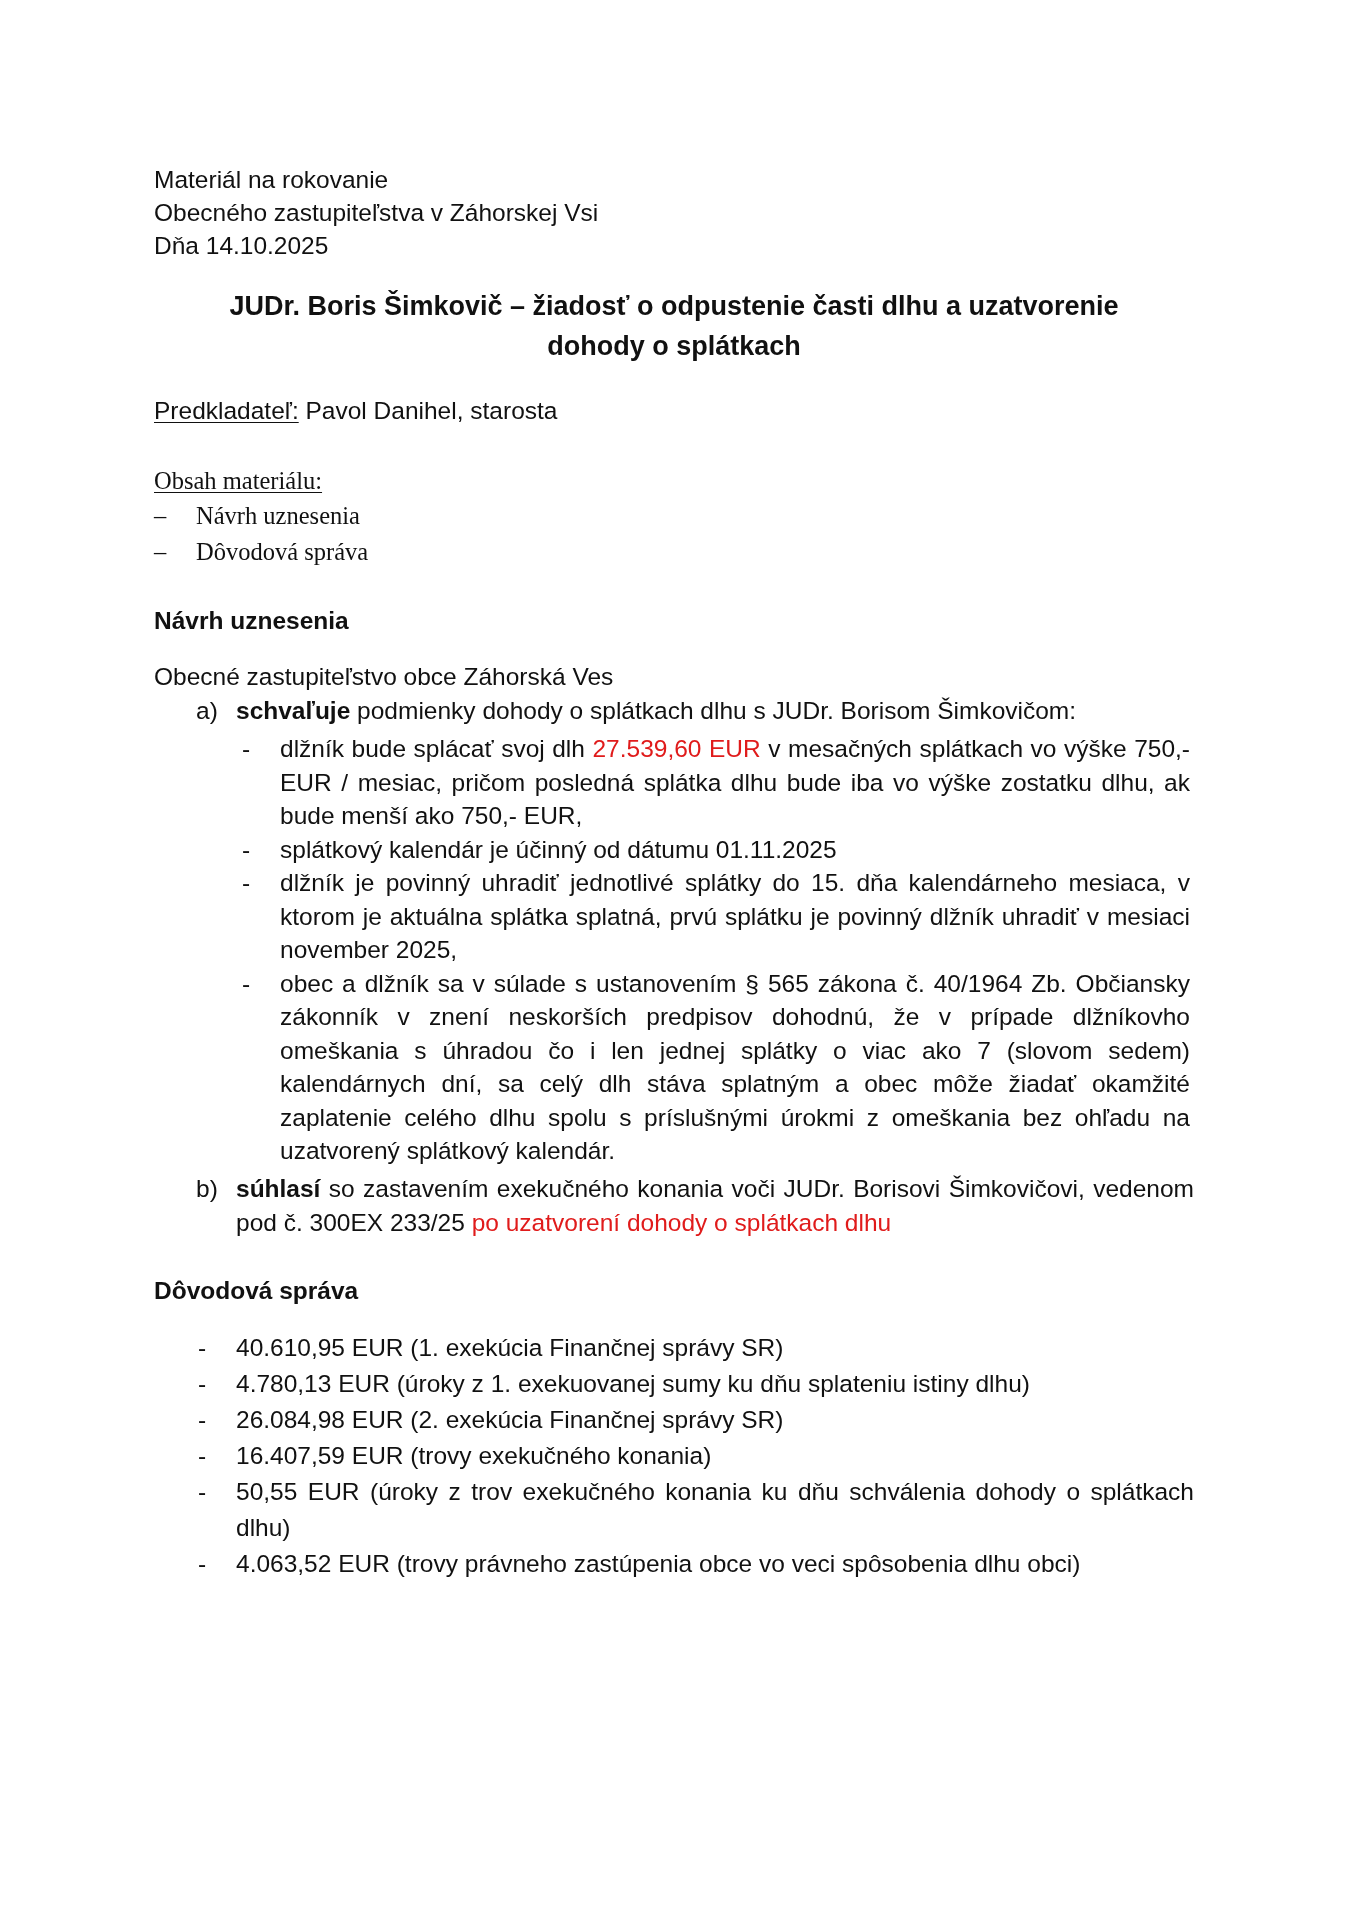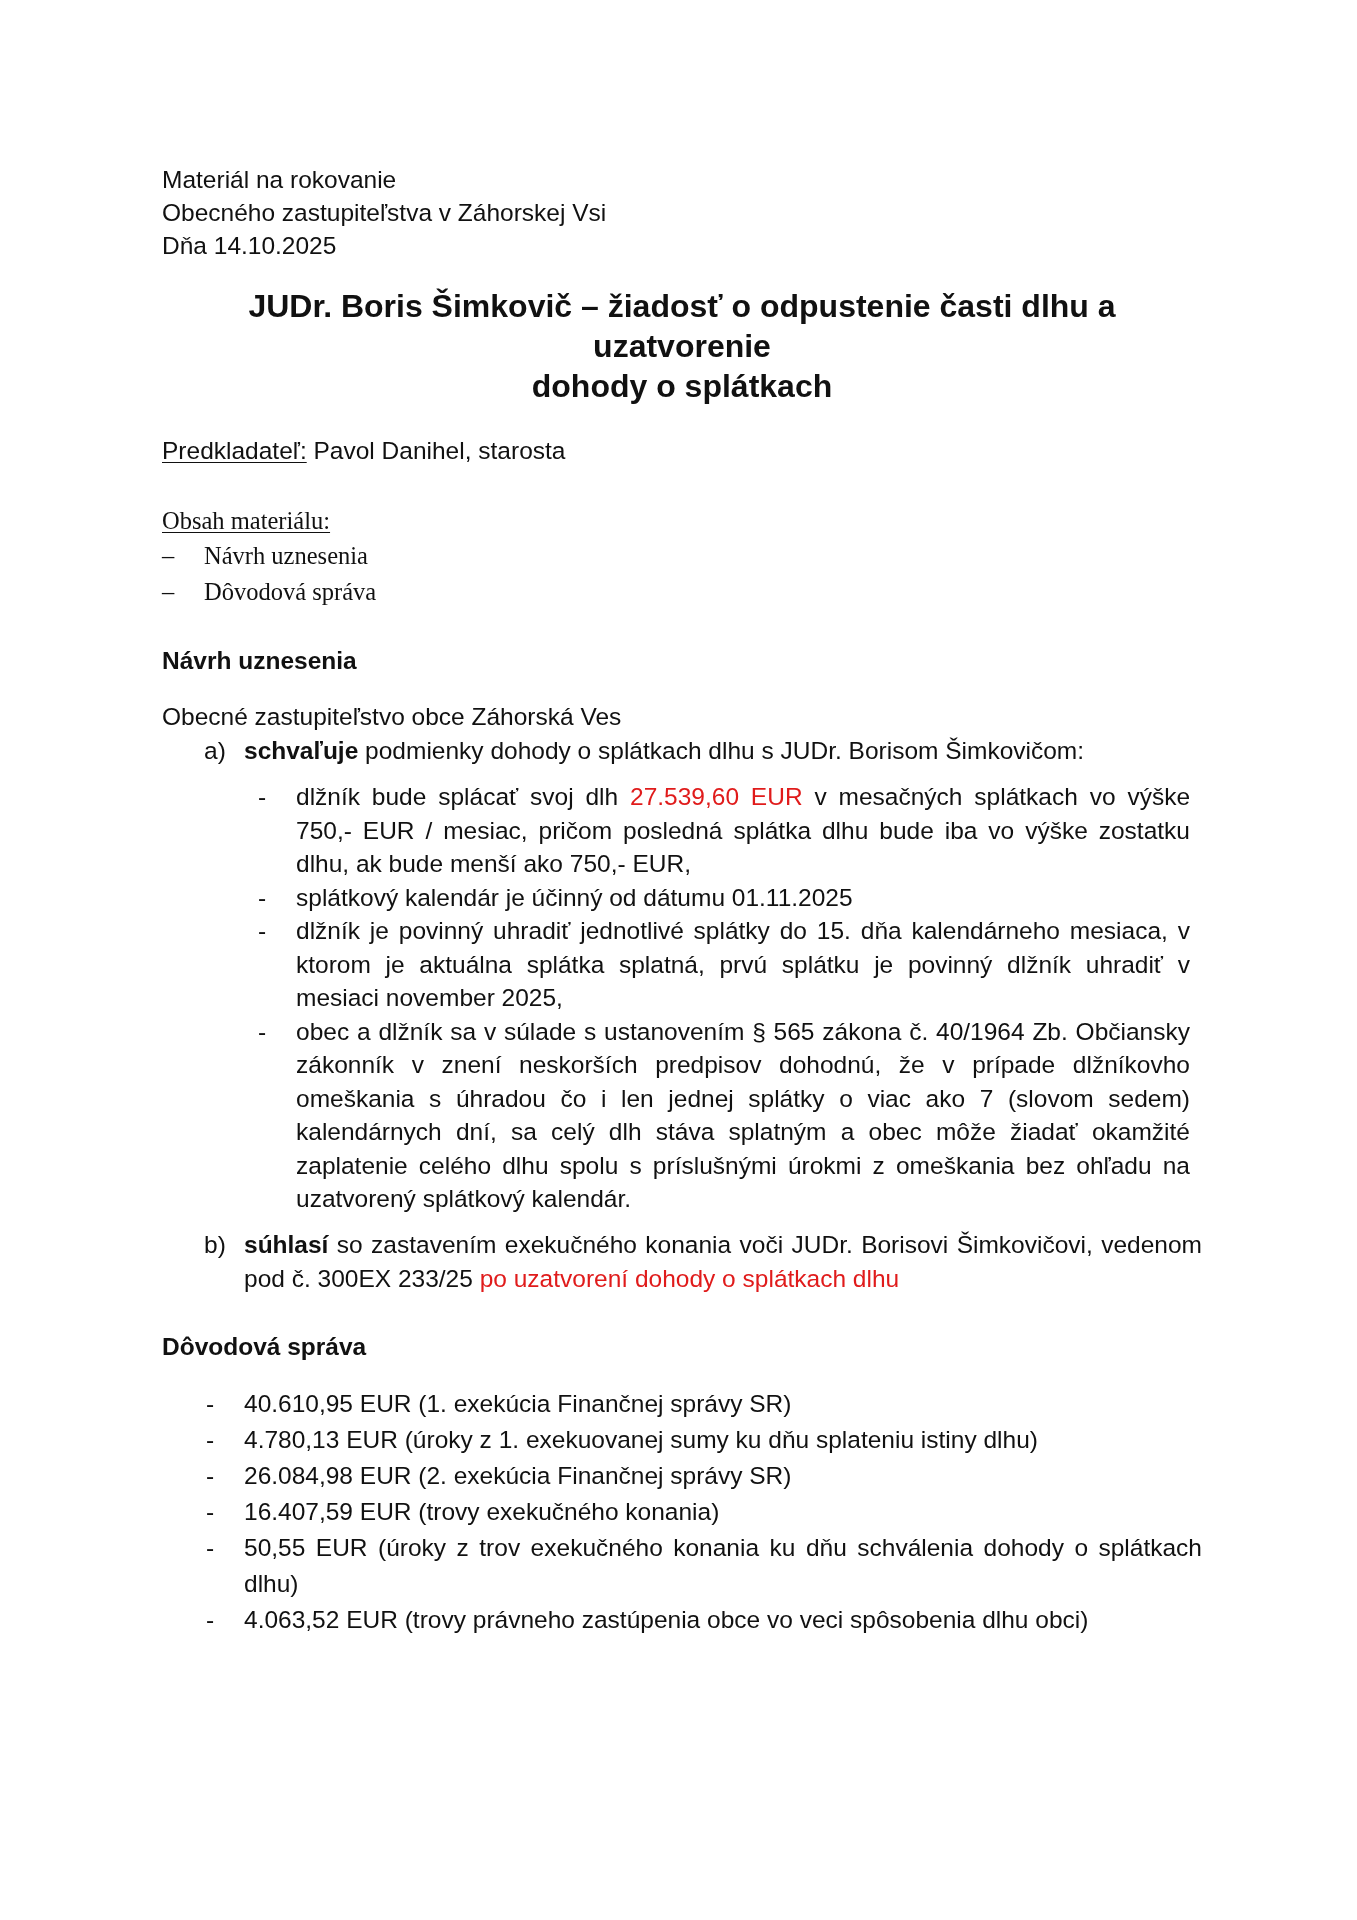--- a/index.html
+++ b/index.html
@@ -10,50 +10,50 @@
   body {
     width: 1357px;
     height: 1920px;
     position: relative;
     font-family: "Liberation Sans", "DejaVu Sans", sans-serif;
     color: #111111;
     overflow: hidden;
   }
   .page {
     position: absolute;
-    left: 162px;
+    left: 154px;
     top: 163px;
     width: 1040px;
     font-size: 24.5px;
     line-height: 34px;
   }
   .header-lines div { line-height: 33px; }
   .title {
     margin-top: 24px;
     text-align: center;
     font-weight: bold;
-    font-size: 32px;
+    font-size: 27px;
     line-height: 40px;
   }
   .presenter { margin-top: 28px; }
   .u { text-decoration: underline; text-decoration-thickness: 1px; text-underline-offset: 3px; }
   .contents { margin-top: 36px; font-family: Liberation Serif, serif; }
   .dash-list { margin: 0; padding: 0; list-style: none; }
   .dash-list li { position: relative; padding-left: 42px; line-height: 36px; }
   .dash-list li::before { content: "\2013"; position: absolute; left: 0; }
   .section-heading {
     font-weight: bold;
     margin-top: 34px;
     margin-bottom: 22px;
   }
   .resolution-intro { line-height: 34px; }
   .resolution-list { margin: 0; padding: 0; list-style: none; }
   .res-item { position: relative; padding-left: 82px; text-align: justify; }
   .res-marker { position: absolute; left: 42px; }
-  .sub-list { margin: 12px; padding: 0; list-style: none; }
+  .sub-list { margin: 4px; padding: 0; list-style: none; }
   .sub-list li {
     position: relative;
     padding-left: 40px;
     text-align: justify;
     line-height: 33.5px;
   }
   .sub-list li::before { content: "-"; position: absolute; left: 2px; }
   .red { color: #e01b1b; }
   .reason-para {
     text-align: justify;

